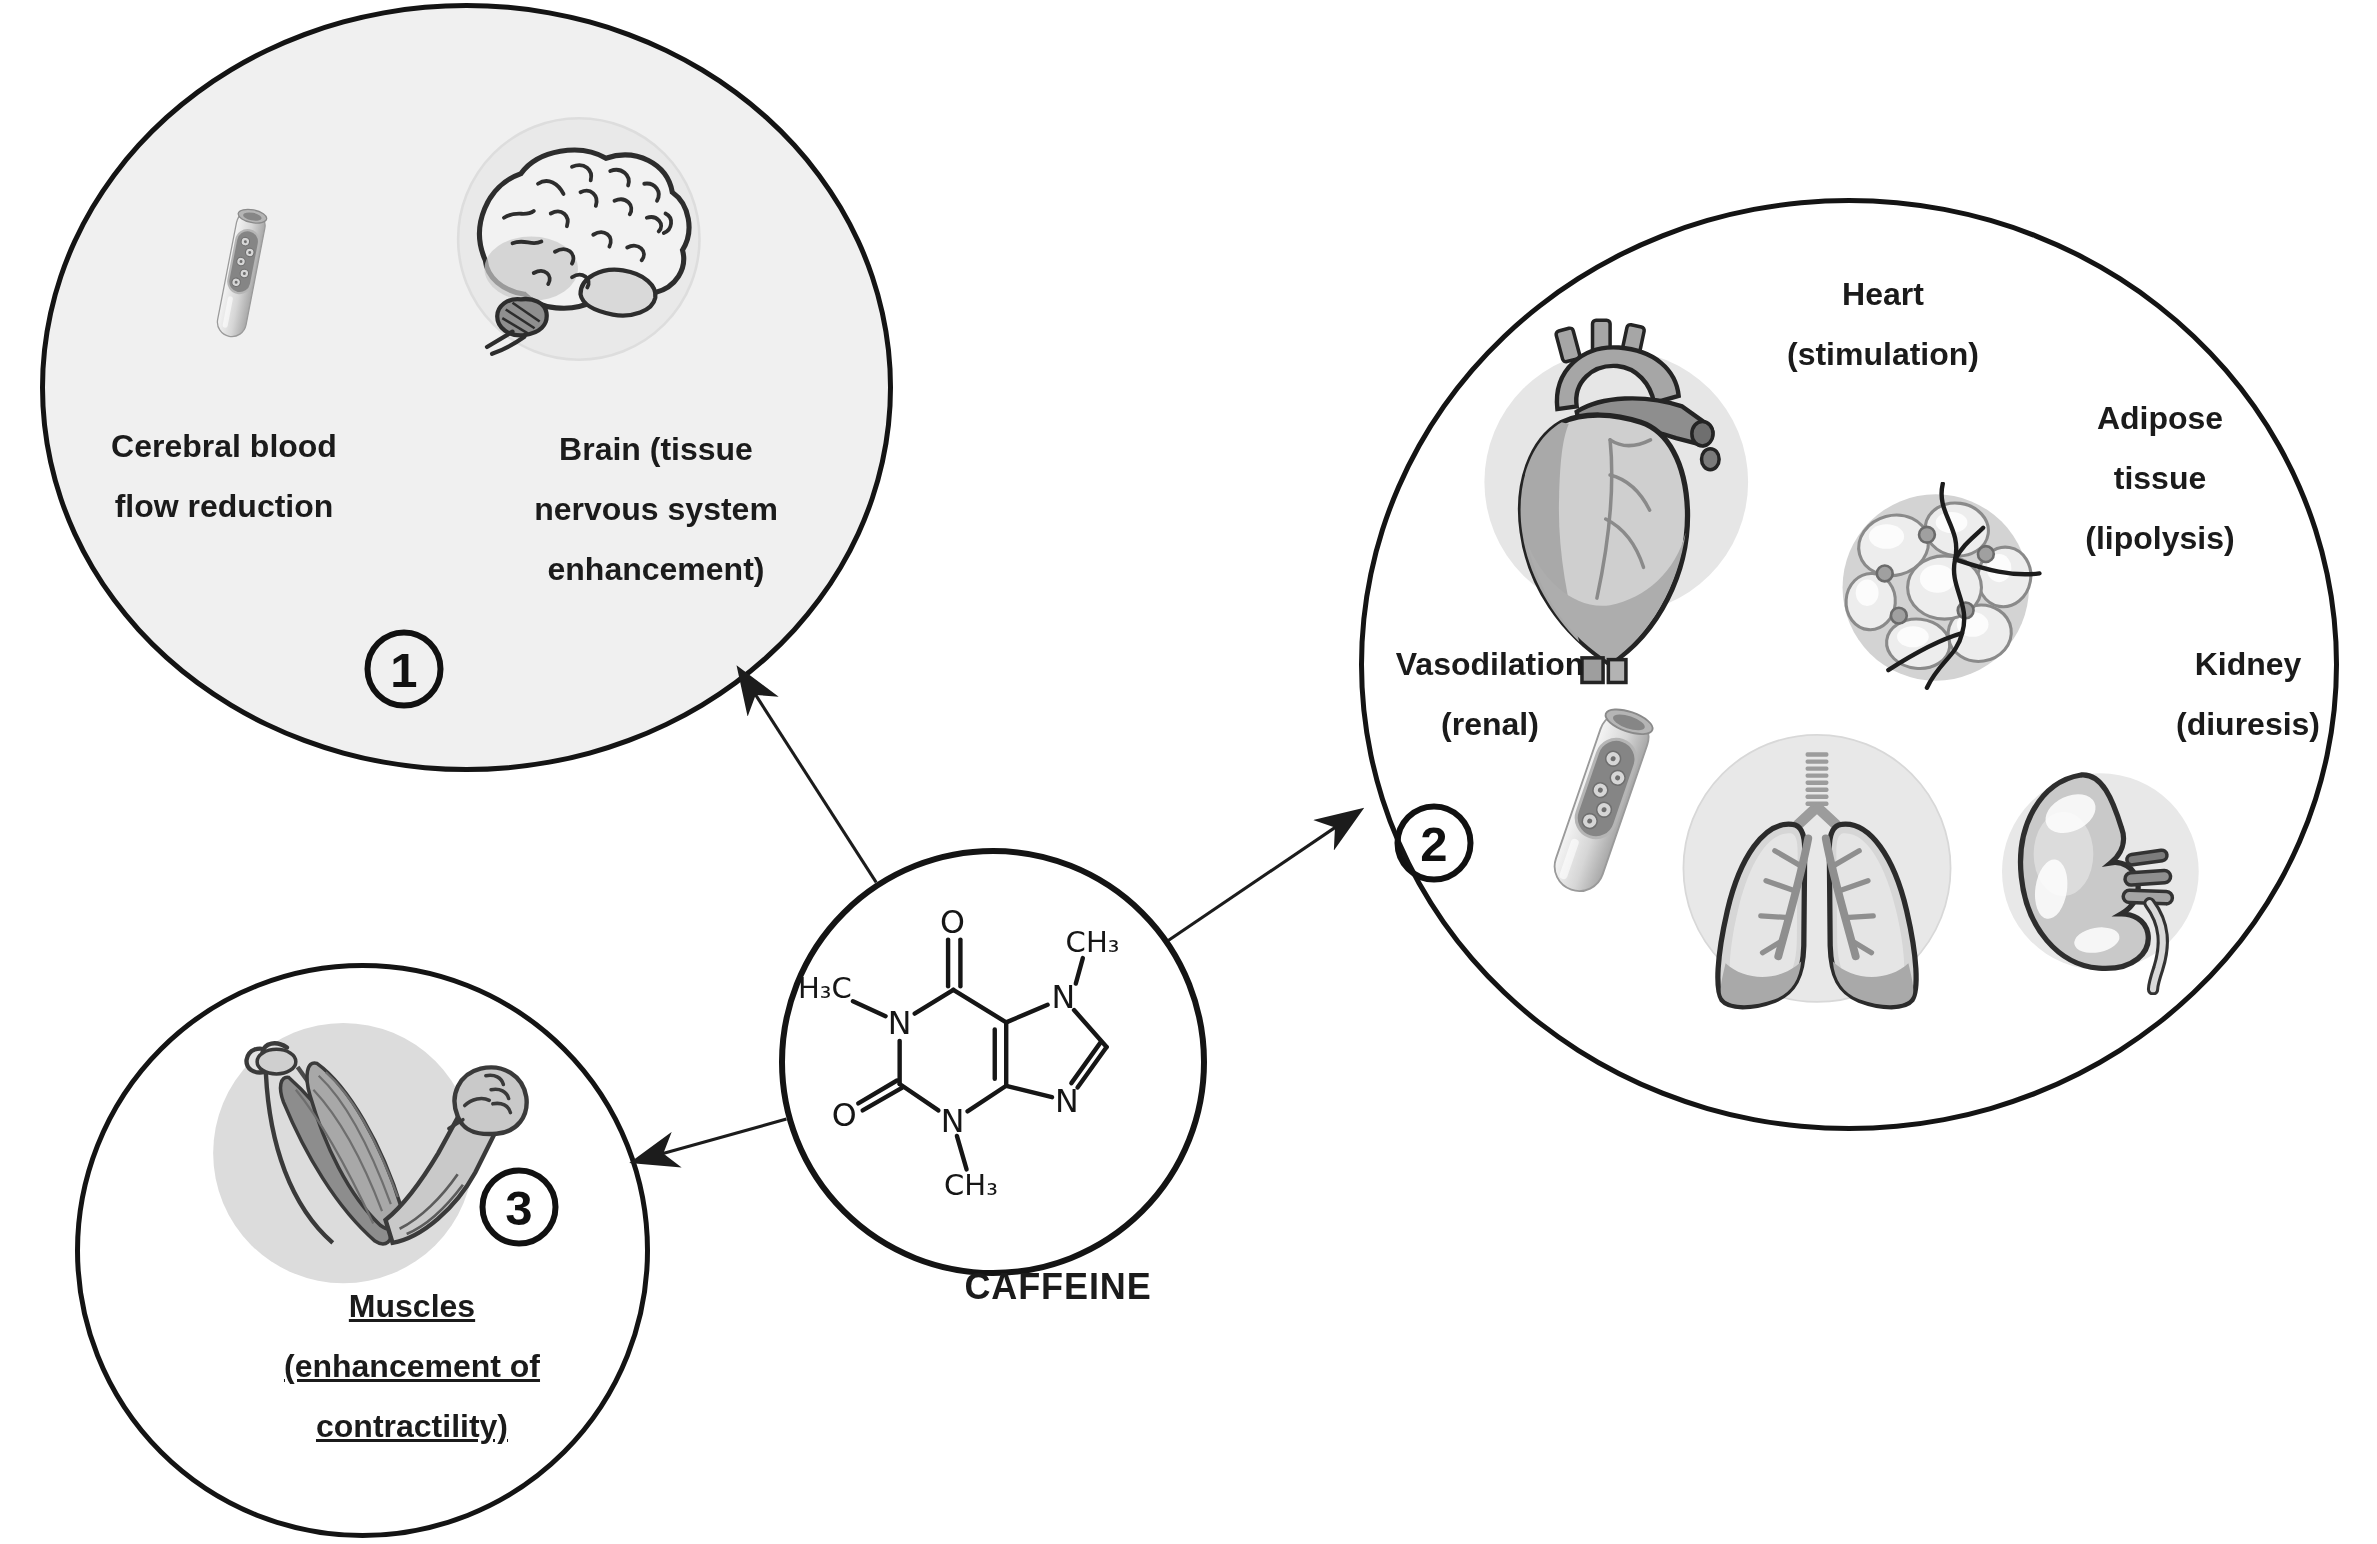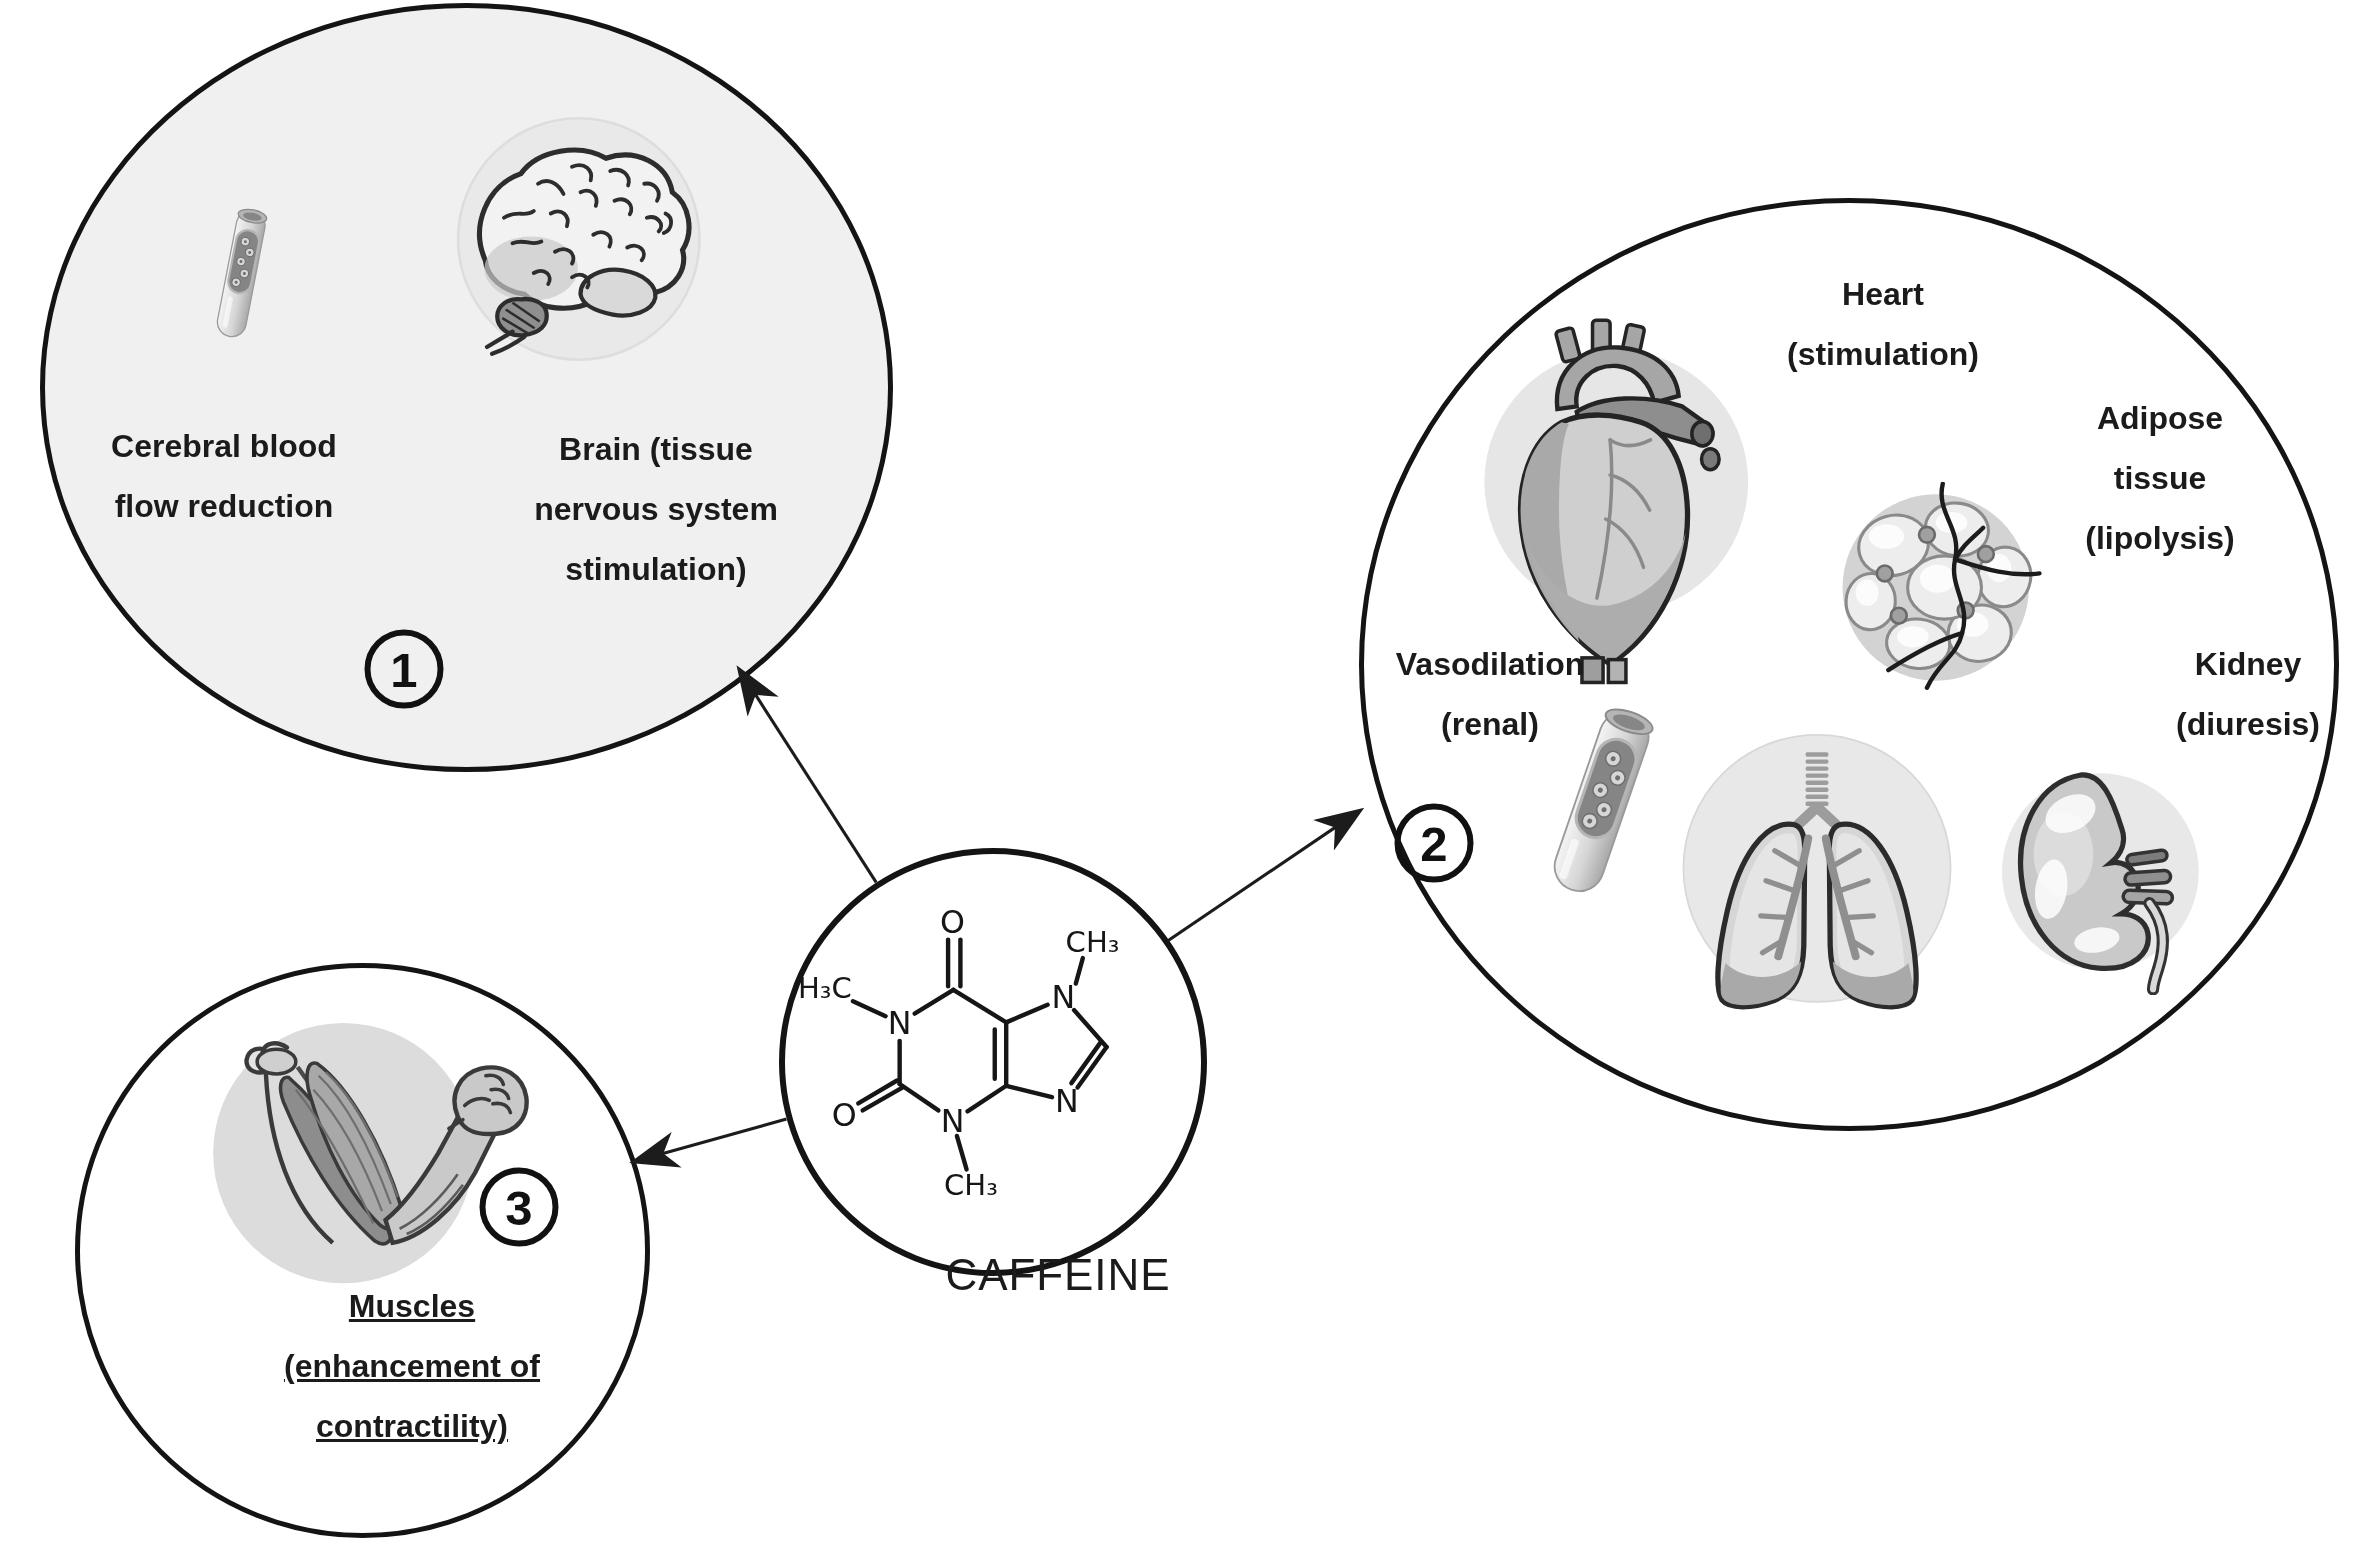--- a/index.html
+++ b/index.html
@@ -8,22 +8,22 @@
   .shape{position:absolute;box-sizing:border-box;border:5.3px solid #141414;border-radius:50%;}
   .g1{left:40px;top:2.6px;width:853px;height:769px;background:#f0f0f0;}
   .g2{left:1359px;top:198px;width:980px;height:933px;background:#fff;}
   .g3{left:75px;top:963px;width:575px;height:575px;background:#fff;}
   .gc{left:779px;top:848px;width:428px;height:428px;background:#fff;border-width:6.2px;}
   .lbl{position:absolute;transform:translate(-50%,-50%);text-align:center;
        font-size:32px;line-height:60px;font-weight:600;white-space:nowrap;color:#1b1b1b;}
   .badge{position:absolute;transform:translate(-50%,-50%);width:67px;height:67px;
          border:6.2px solid #111;border-radius:50%;display:flex;align-items:center;justify-content:center;
          font-size:49px;font-weight:600;color:#111;background:transparent;}
-  .caffeine-name{position:absolute;transform:translate(-50%,-50%);font-size:44px;font-weight:400;
-                 letter-spacing:0.9px;white-space:nowrap;}
+  .caffeine-name{position:absolute;transform:translate(-50%,-50%);font-size:36px;font-weight:700;
+                 letter-spacing:0.9px;white-space:nowrap;margin-top:12px;}
   .icon{position:absolute;}
   svg text.atom{font-family:"DejaVu Sans",sans-serif;font-weight:400;fill:#161616;}
   .overlay{position:absolute;left:0;top:0;pointer-events:none;}
 </style>
 </head>
 <body>
 
 <div class="canvas">
 
   <div class="shape g1"></div>
@@ -316,21 +316,21 @@
   </svg>
 
   <div class="lbl" style="left:224px;top:476px;">
     <div>Cerebral blood</div>
     <div>flow reduction</div>
   </div>
 
   <div class="lbl" style="left:656px;top:509px;">
     <div>Brain (tissue</div>
     <div>nervous system</div>
-    <div>stimulation)</div>
+    <div>enhancement)</div>
   </div>
 
   <div class="lbl" style="left:1883px;top:324px;">
     <div>Heart</div>
     <div>(stimulation)</div>
   </div>
 
   <div class="lbl" style="left:1490px;top:694px;">
     <div>Vasodilation</div>
     <div>(renal)</div>

